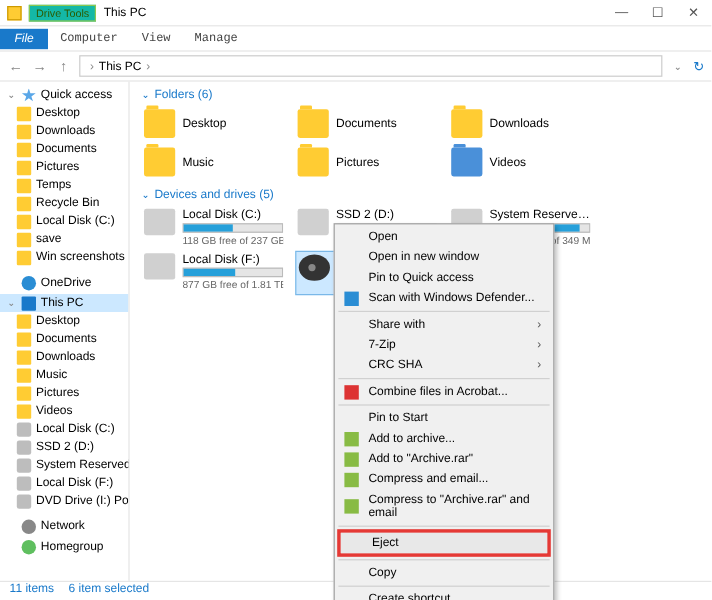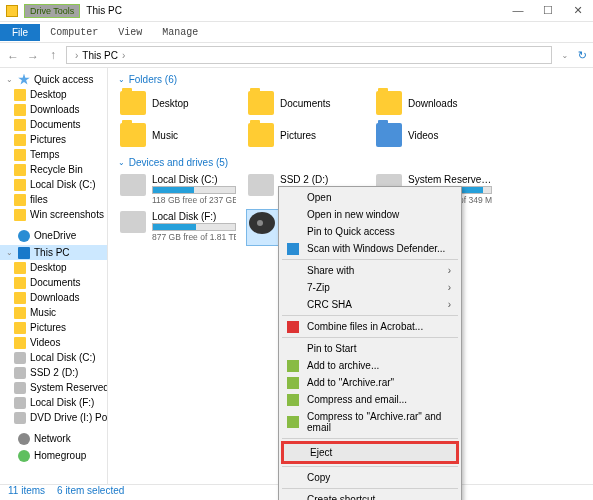--- a/index.html
+++ b/index.html
@@ -1,26 +1,26 @@
 <!DOCTYPE html>
 <html><head>
 <meta charset="utf-8">
 <style>
 * { margin: 0; padding: 0; box-sizing: border-box; font-family: "Segoe UI", Arial, sans-serif; }
 body { background: #fff; width: 593px; height: 500px; overflow: hidden; font-size: 10px; color: #000; position: relative; }
 
 .titlebar { height: 22px; display: flex; align-items: center; padding-left: 6px; border-bottom: 1px solid #e5e5e5; }
-.titlebar .tabbtn { background: #a3a3a3; border: 1px solid #8cc751; font-size: 9px; padding: 1px 5px; margin-right: 6px; color: #2c5b00; }
+.titlebar .tabbtn { background: #14b8a6; border: 1px solid #8cc751; font-size: 9px; padding: 1px 5px; margin-right: 6px; color: #2c5b00; }
 .titlebar .ttitle { font-size: 10px; color: #000; }
 .winctrls { margin-left: auto; display: flex; }
 .winctrls span { width: 30px; text-align: center; font-size: 11px; color: #555; }
 .appicon { width: 12px; height: 12px; background: #ffcc33; border: 1px solid #cc9900; margin-right: 6px; display:inline-block; }
 
 .menubar { height: 20px; display: flex; align-items: center; font-size: 10px; }
-.menubar .file { background: #1979ca; color: #fff; padding: 3px 12px; }
+.menubar .file { background: #1979ca; color: #fff; padding: 3px 12px; font-style: italic; }
 .menubar .m { padding: 3px 10px; color: #444; font-family: Liberation Mono, monospace; }
 
 .navbar { height: 26px; display: flex; align-items: center; border-top: 1px solid #e5e5e5; border-bottom: 1px solid #e5e5e5; padding: 0 6px; gap: 6px; }
 .navbar .arrow { color: #888; width: 14px; text-align: center; font-size: 12px; }
 .navbar .path { flex: 1; border: 1px solid #ccc; height: 18px; display: flex; align-items: center; padding: 0 4px; font-size: 10px; }
 .navbar .path .chev { margin: 0 4px; color: #888; }
 .navbar .refresh { color: #1979ca; font-size: 11px; }
 .navbar .search { width: 110px; border: 1px solid #ccc; height: 18px; padding: 0 4px; font-size: 10px; color: #888; }
 
 .body { display: flex; height: 416px; }
@@ -137,21 +137,21 @@
         <div class="sbitem">
           <span class="sbicon i-folder"></span>
           <span>Recycle Bin</span>
         </div>
         <div class="sbitem">
           <span class="sbicon i-folder"></span>
           <span>Local Disk (C:)</span>
         </div>
         <div class="sbitem">
           <span class="sbicon i-folder"></span>
-          <span>files</span>
+          <span>save</span>
         </div>
         <div class="sbitem">
           <span class="sbicon i-folder"></span>
           <span>Win screenshots</span>
         </div>
       </div>
     <div style="height:6px"></div>
     <div class="sbitem root">
         <span class="caret"></span>
         <span class="sbicon i-cloud"></span>

